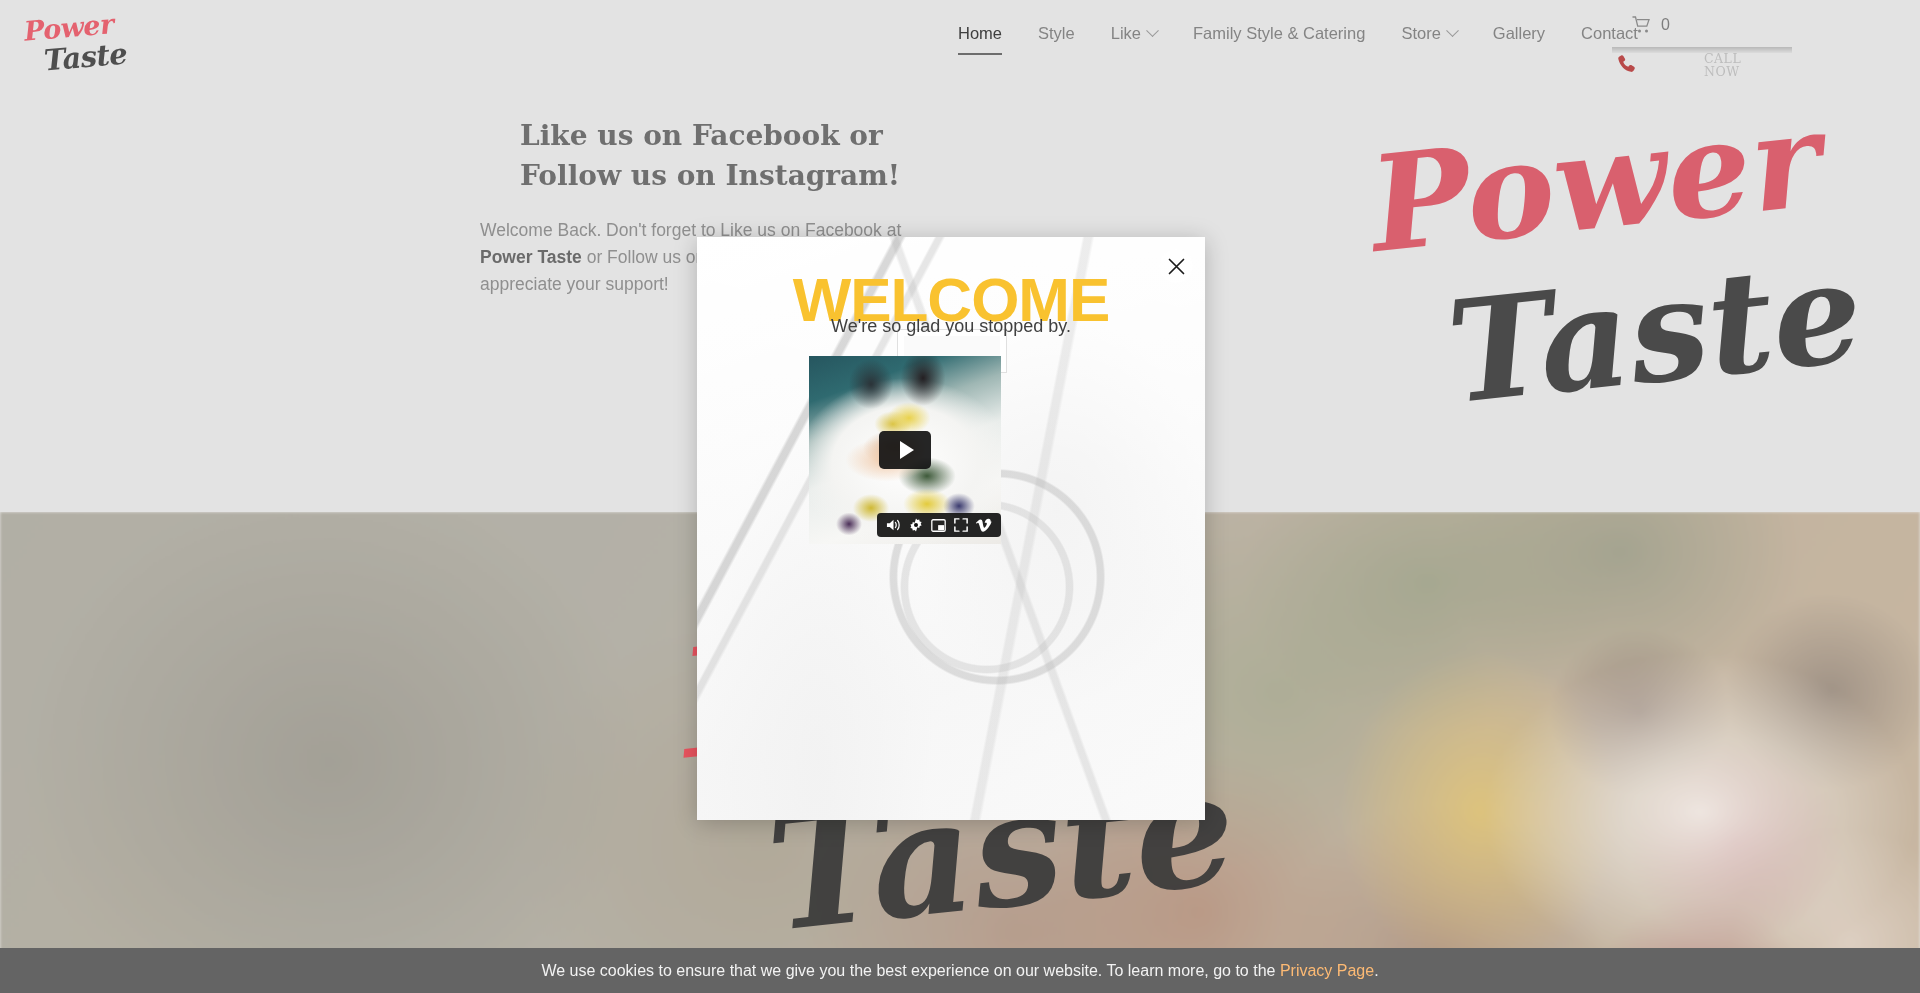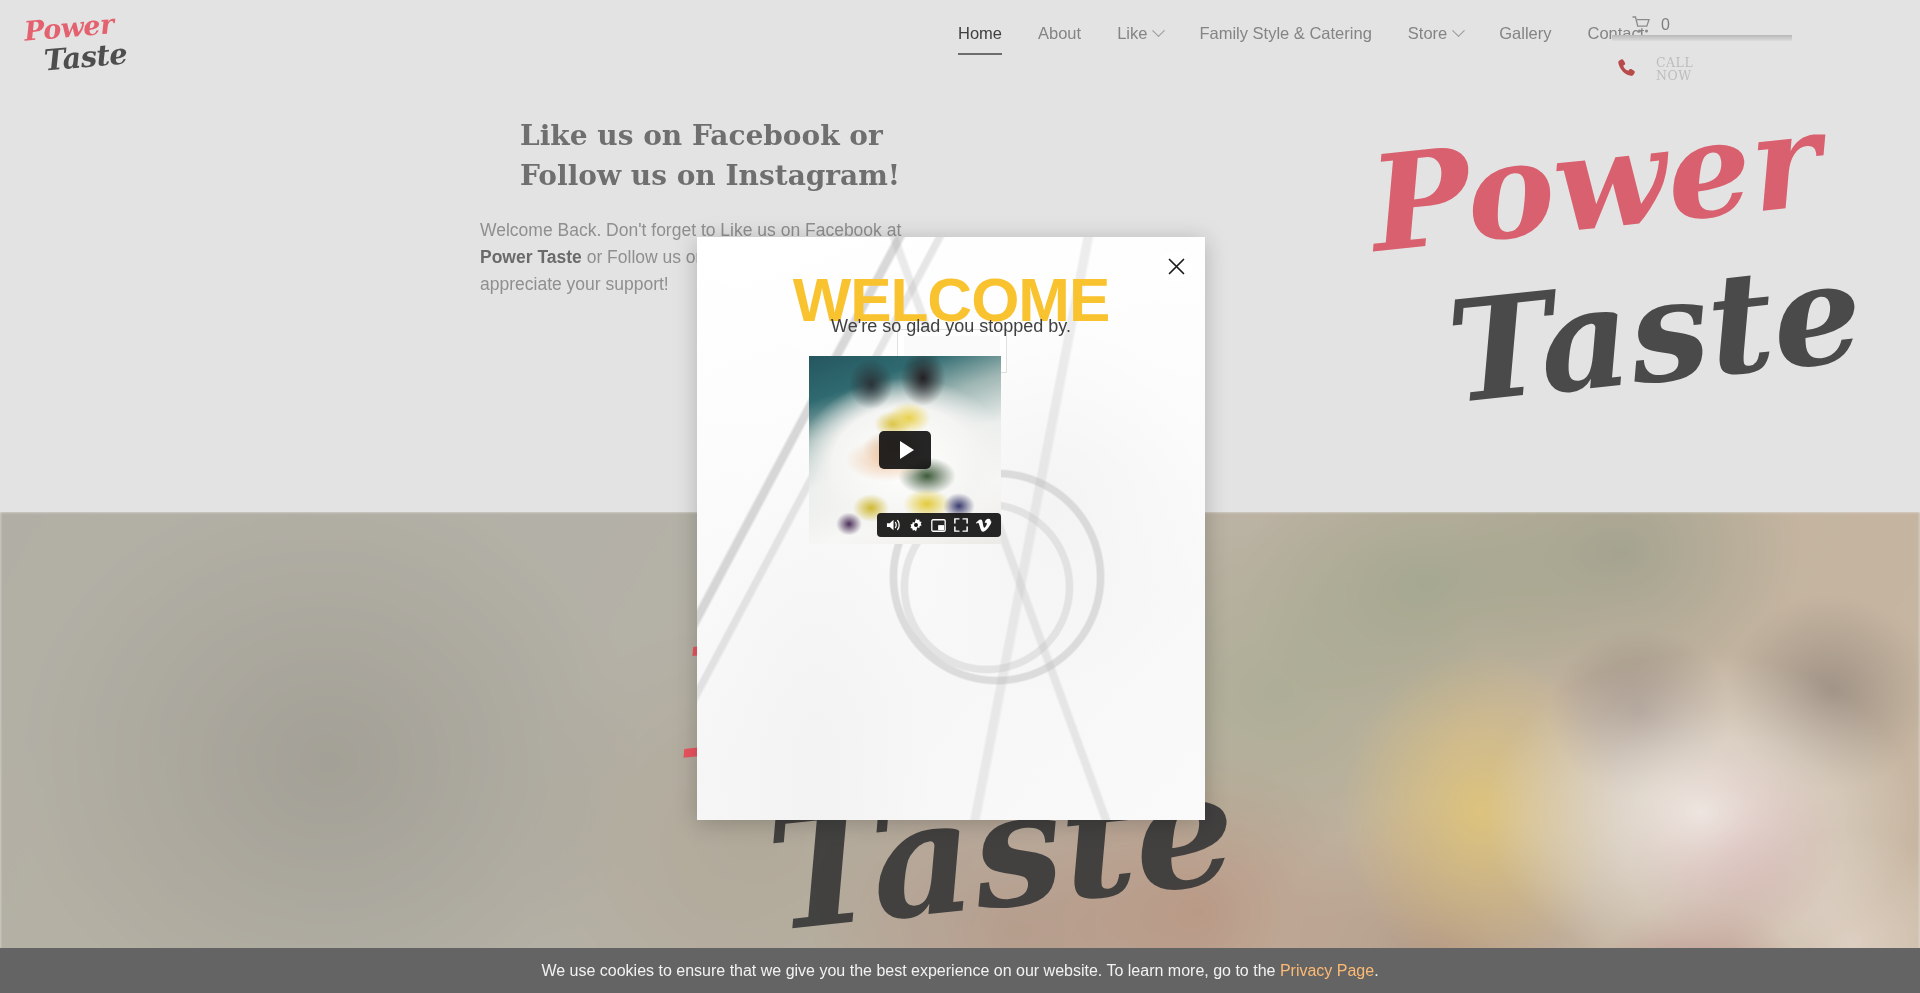--- a/index.html
+++ b/index.html
@@ -102,26 +102,27 @@
     display: flex;
     align-items: center;
     gap: 9px;
     cursor: pointer;
   }
   .cart-count { font-size: 16px; color: #7d7d7d; }
 
   .callnow {
     position: absolute;
     left: 1600px;
-    top: 40px;
+    top: 52px;
     width: 192px;
     height: 42px;
     display: flex;
-    align-items: flex-end;
+    align-items: flex-start;
     cursor: pointer;
+    gap: 48px;
   }
   .callnow-bar {
     position: absolute;
     left: 12px; top: -5px;
     width: 180px; height: 6px;
     background: linear-gradient(to bottom,#b8b8b8,#dcdcdc);
   }
   .phone-ic { width: 26px; height: 26px; margin-left: 14px; flex: none; }
   .callnow-txt {
     margin-left: 16px;
@@ -416,21 +417,21 @@
     <div class="logo">
       <div class="logo-power">Power</div>
       <div class="logo-taste">Taste</div>
     </div>
 
     <nav class="nav">
       <div class="nav-item active">
         <span>Home</span>
       </div>
       <div class="nav-item">
-        <span>About</span>
+        <span>Style</span>
       </div>
       <div class="nav-item">
         <span>Like</span>
         <span class="caret"></span>
       </div>
       <div class="nav-item">
         <span>Family Style &amp; Catering</span>
       </div>
       <div class="nav-item">
         <span>Store</span>

